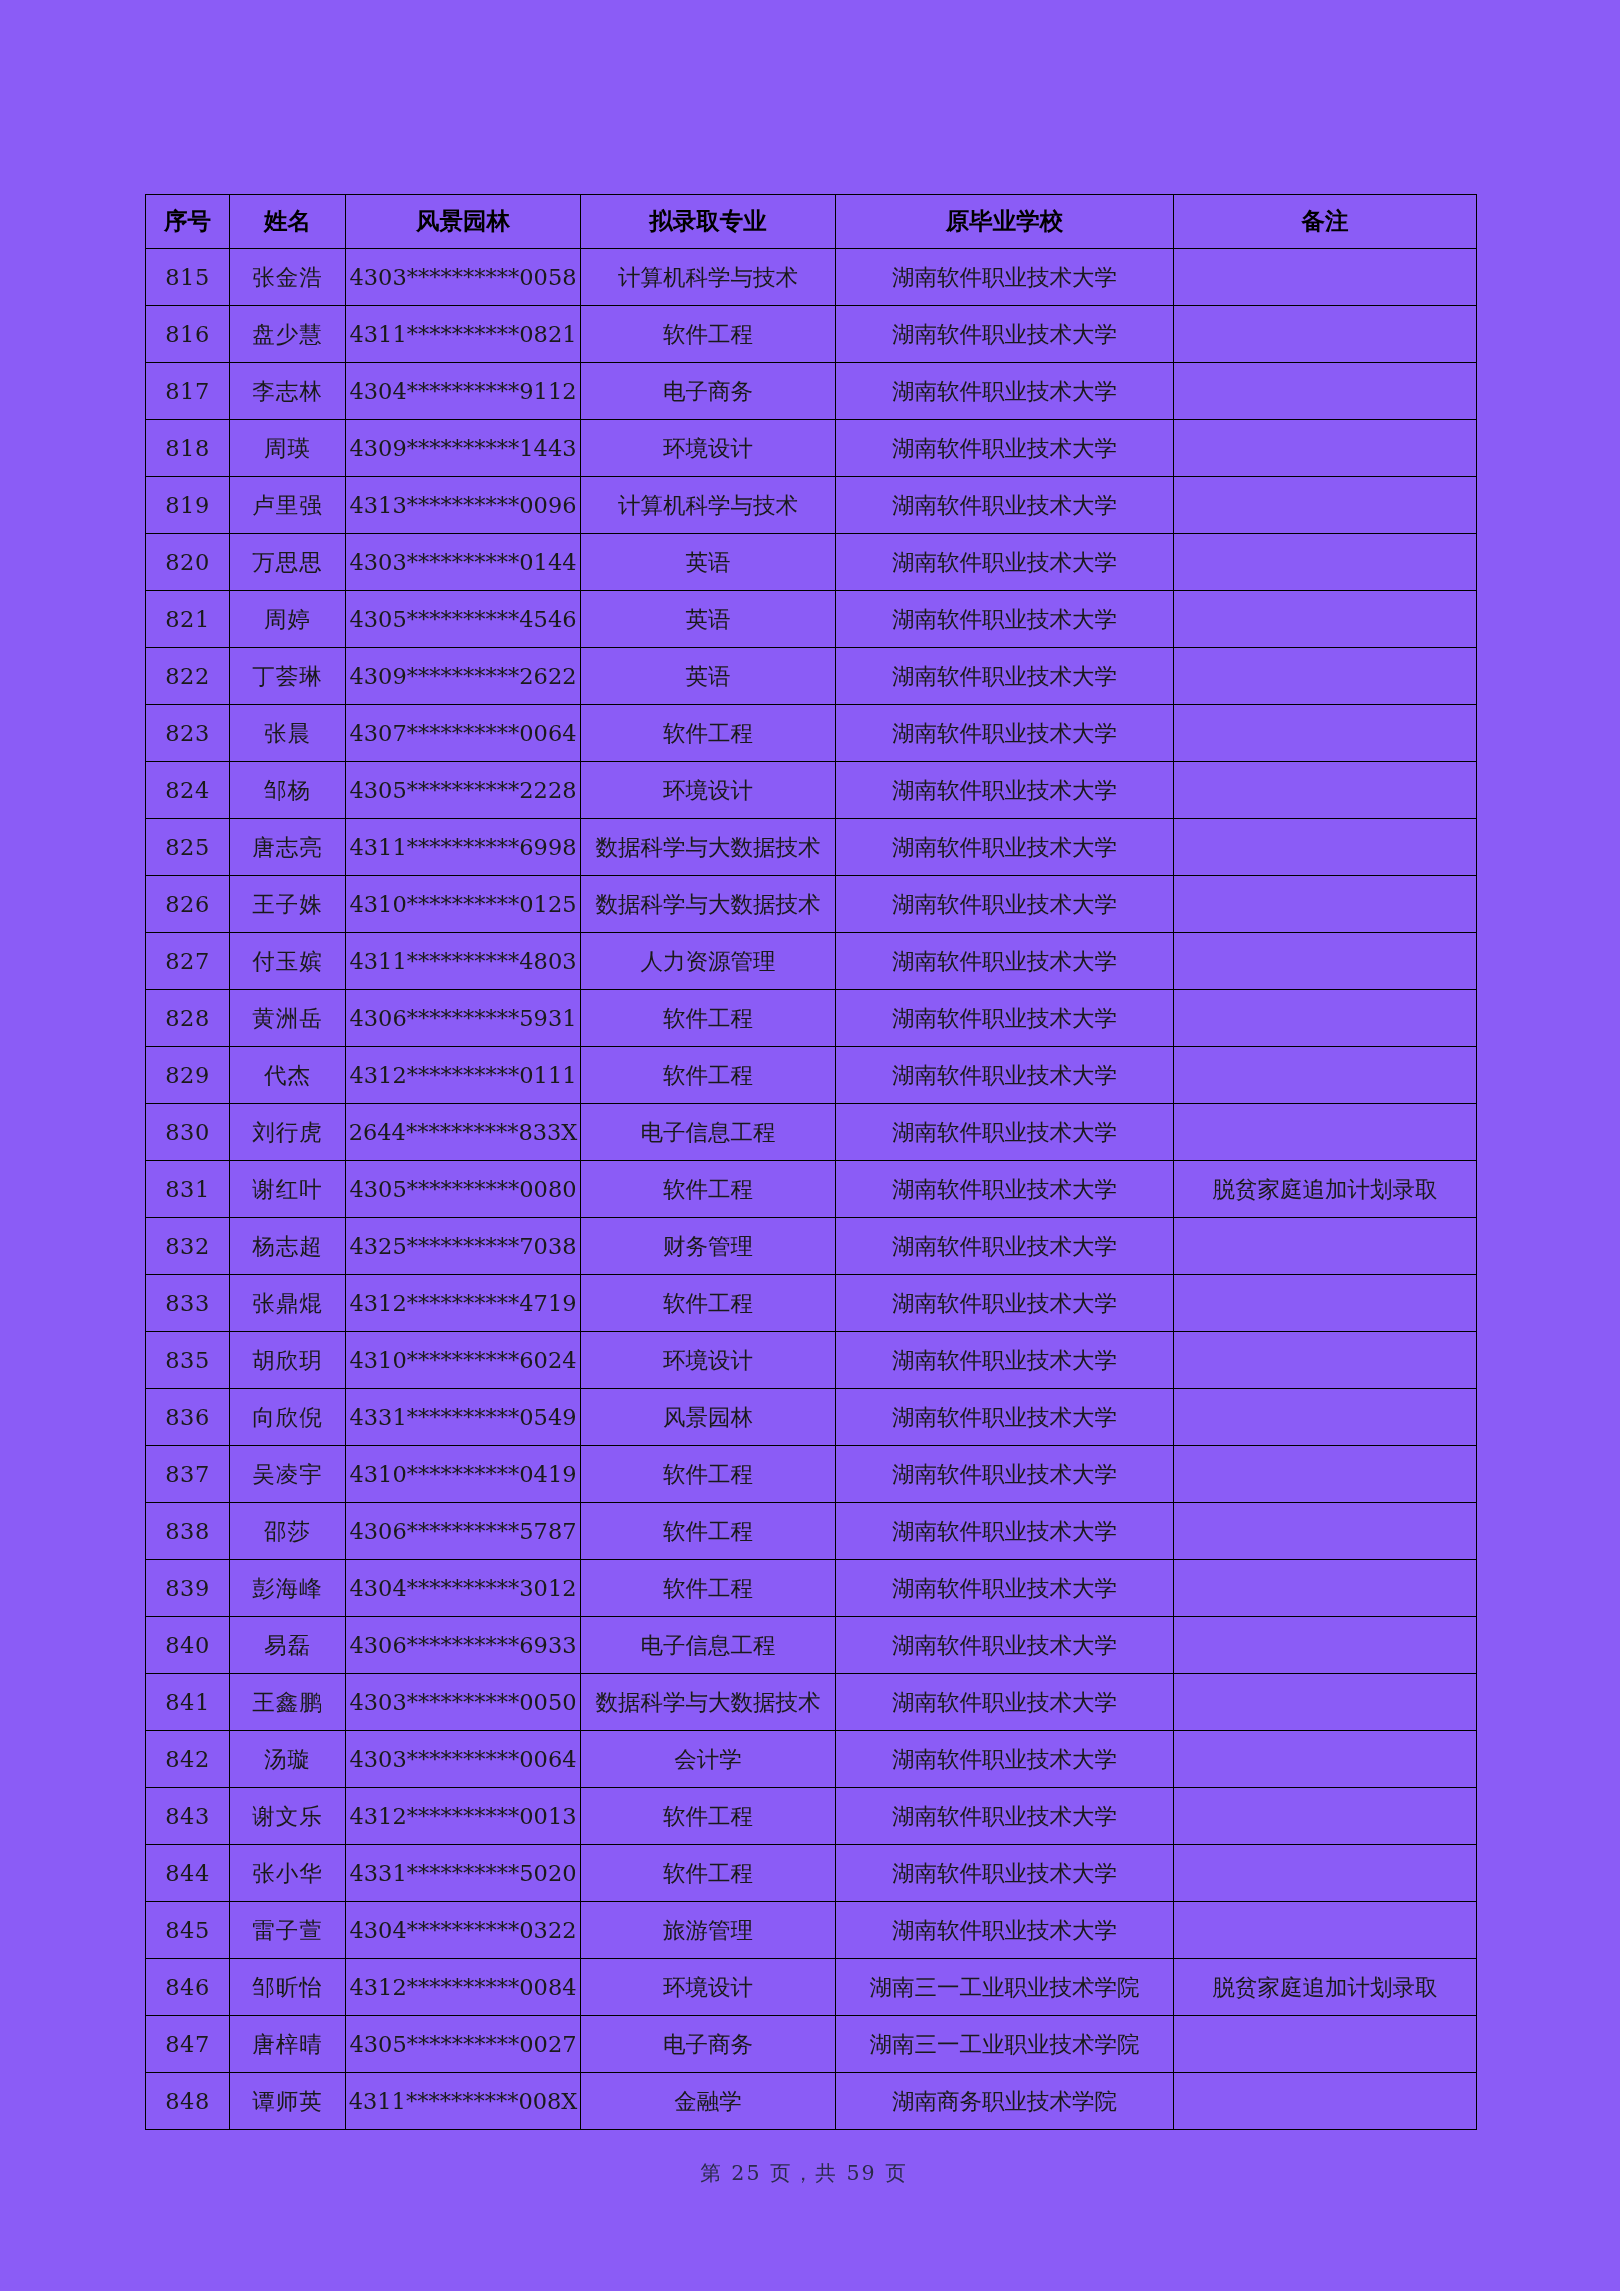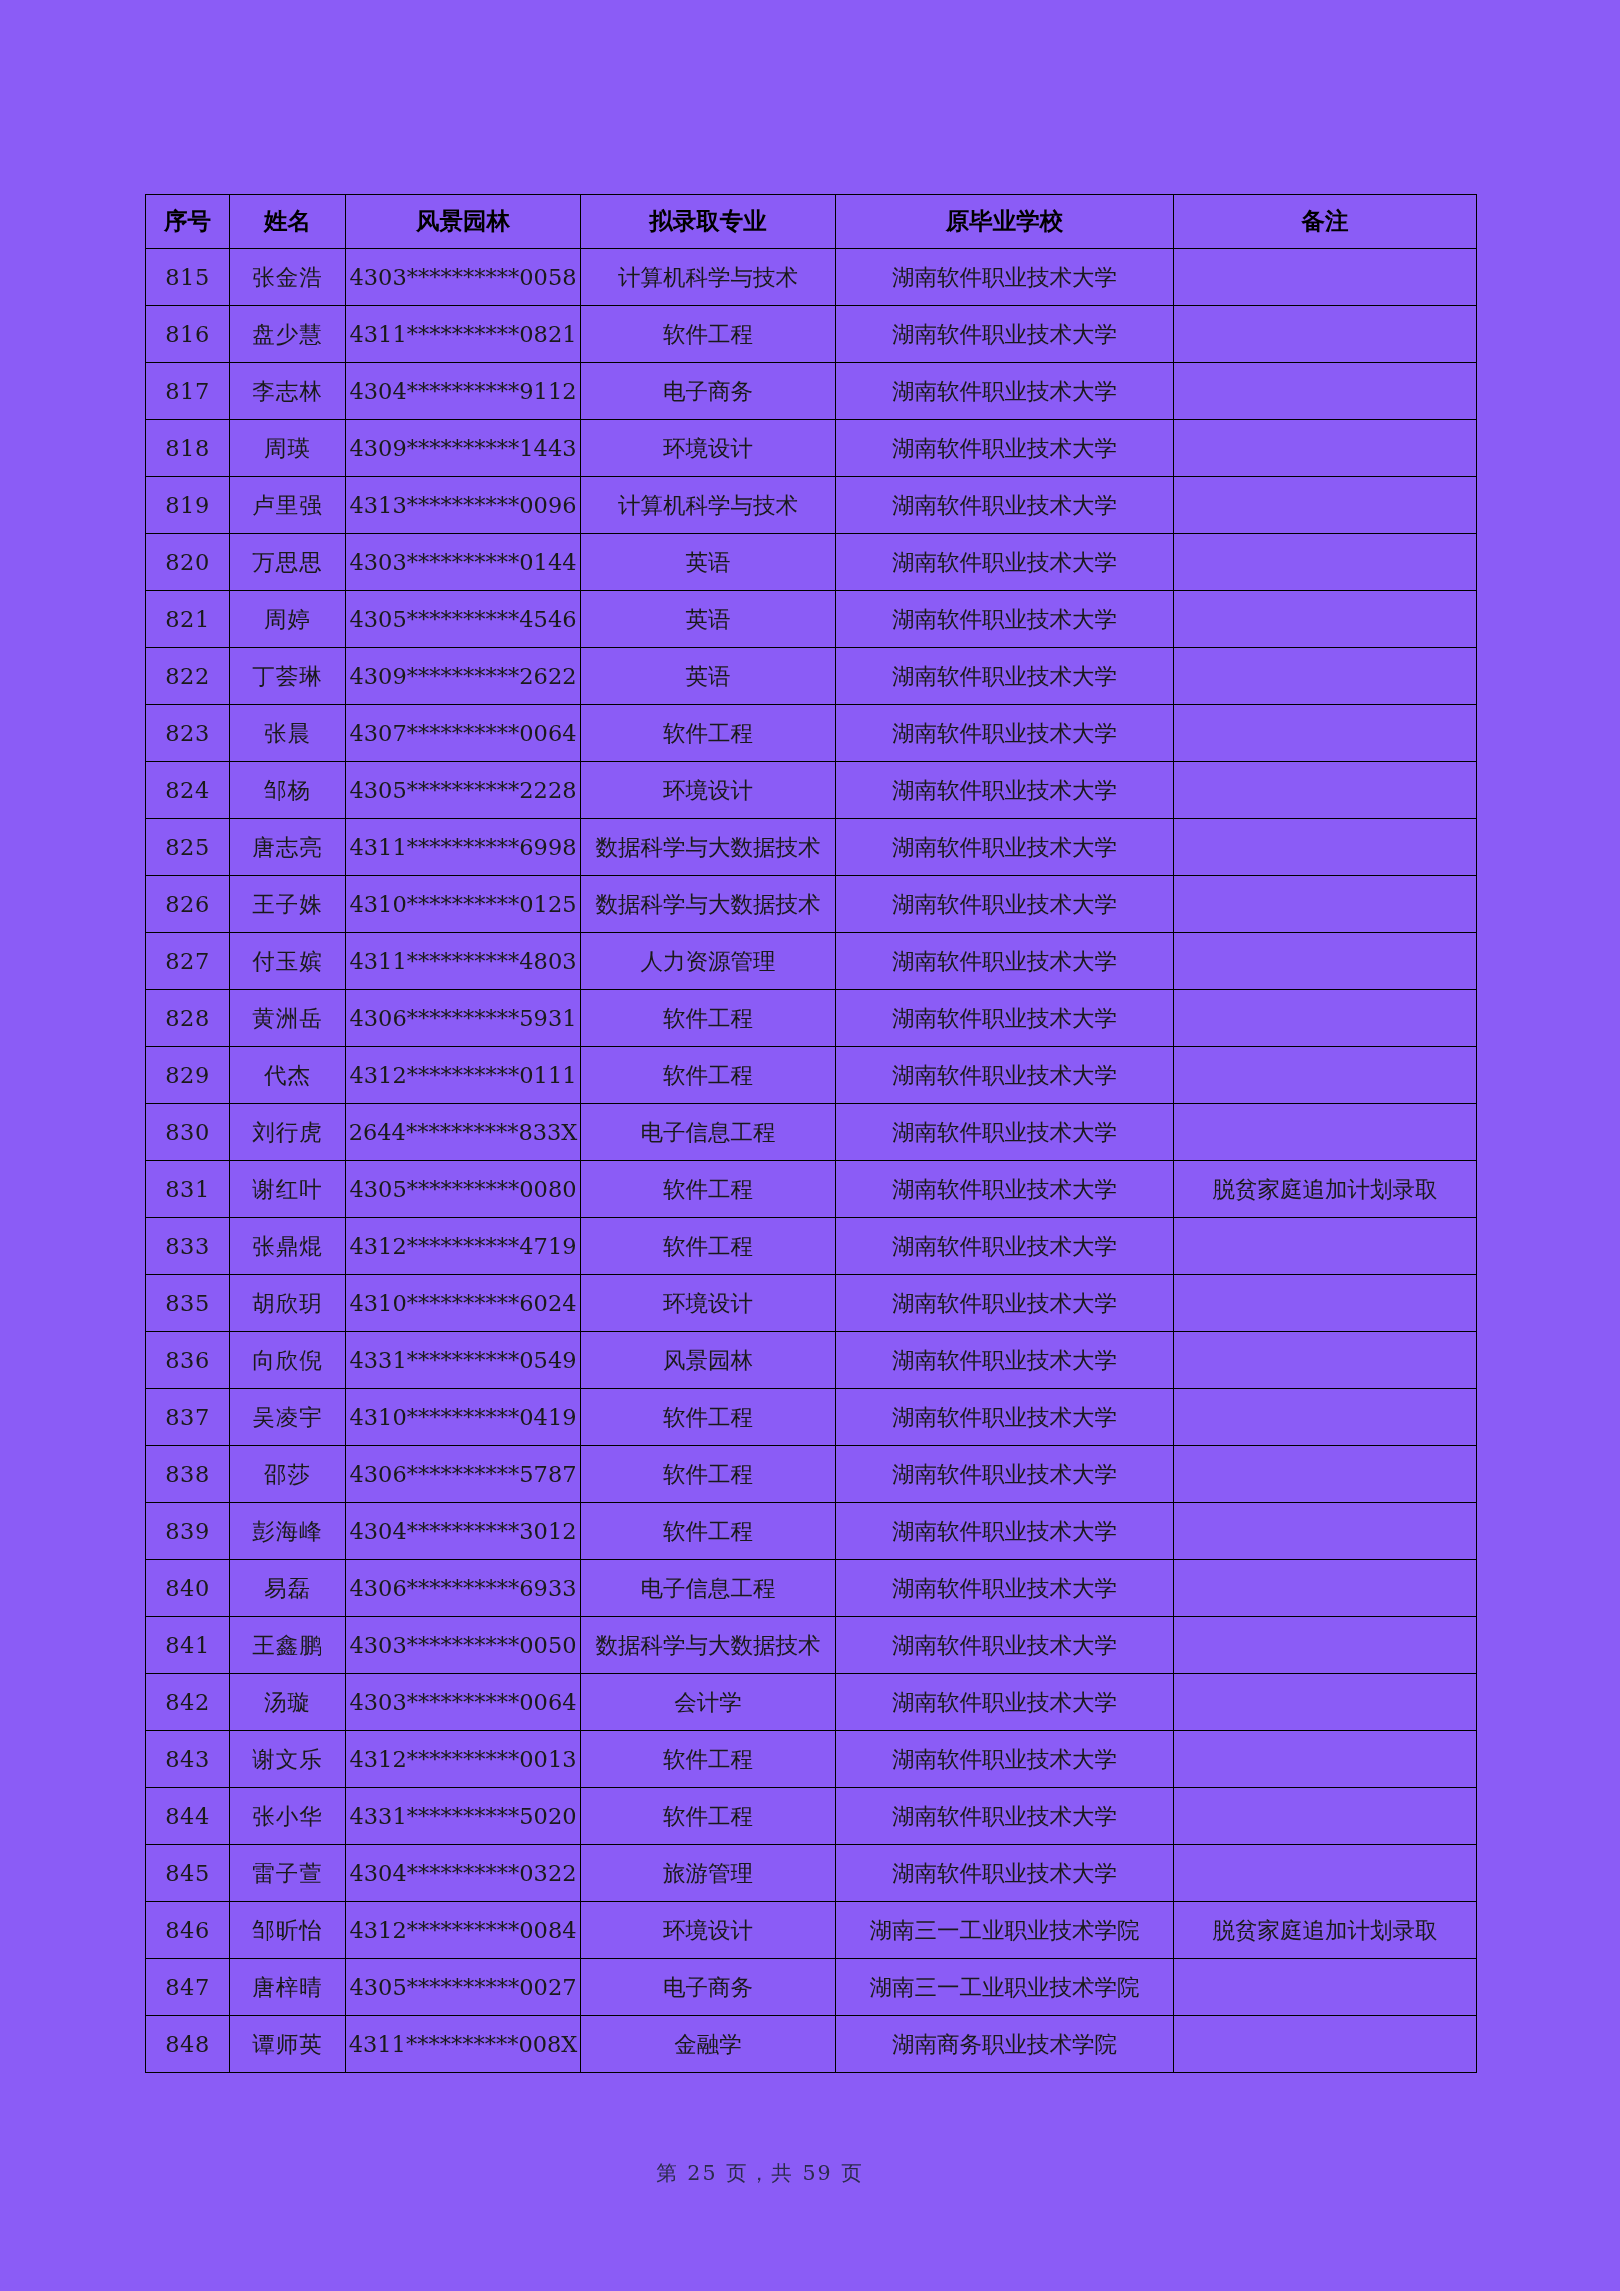--- a/index.html
+++ b/index.html
@@ -74,20 +74,21 @@
   .footer {
     position: absolute;
     left: 0;
     top: 2159px;
     width: 1520px;
     text-align: center;
     font-size: 20.6px;
     color: #2b2b4a;
     font-family: "DejaVu Serif", "Liberation Serif", serif;
     letter-spacing: 2px;
+    padding-left: 44px;
   }
 </style>
 </head>
 <body>
 
 <div class="page">
 
   <div class="table-wrap">
     <table class="admission-table">
       <colgroup>
@@ -239,20 +240,28 @@
           </tr>
           <tr>
             <td class="seq-cell">831</td>
             <td class="name-cell">谢红叶</td>
             <td class="id-cell">4305**********0080</td>
             <td class="major-cell">软件工程</td>
             <td class="school-cell">湖南软件职业技术大学</td>
             <td class="remark-cell">脱贫家庭追加计划录取</td>
           </tr>
           <tr>
+            <td class="seq-cell">832</td>
+            <td class="name-cell">杨志超</td>
+            <td class="id-cell">4325**********7038</td>
+            <td class="major-cell">财务管理</td>
+            <td class="school-cell">湖南软件职业技术大学</td>
+            <td class="remark-cell"></td>
+          </tr>
+          <tr>
             <td class="seq-cell">833</td>
             <td class="name-cell">张鼎焜</td>
             <td class="id-cell">4312**********4719</td>
             <td class="major-cell">软件工程</td>
             <td class="school-cell">湖南软件职业技术大学</td>
             <td class="remark-cell"></td>
           </tr>
           <tr>
             <td class="seq-cell">835</td>
             <td class="name-cell">胡欣玥</td>

